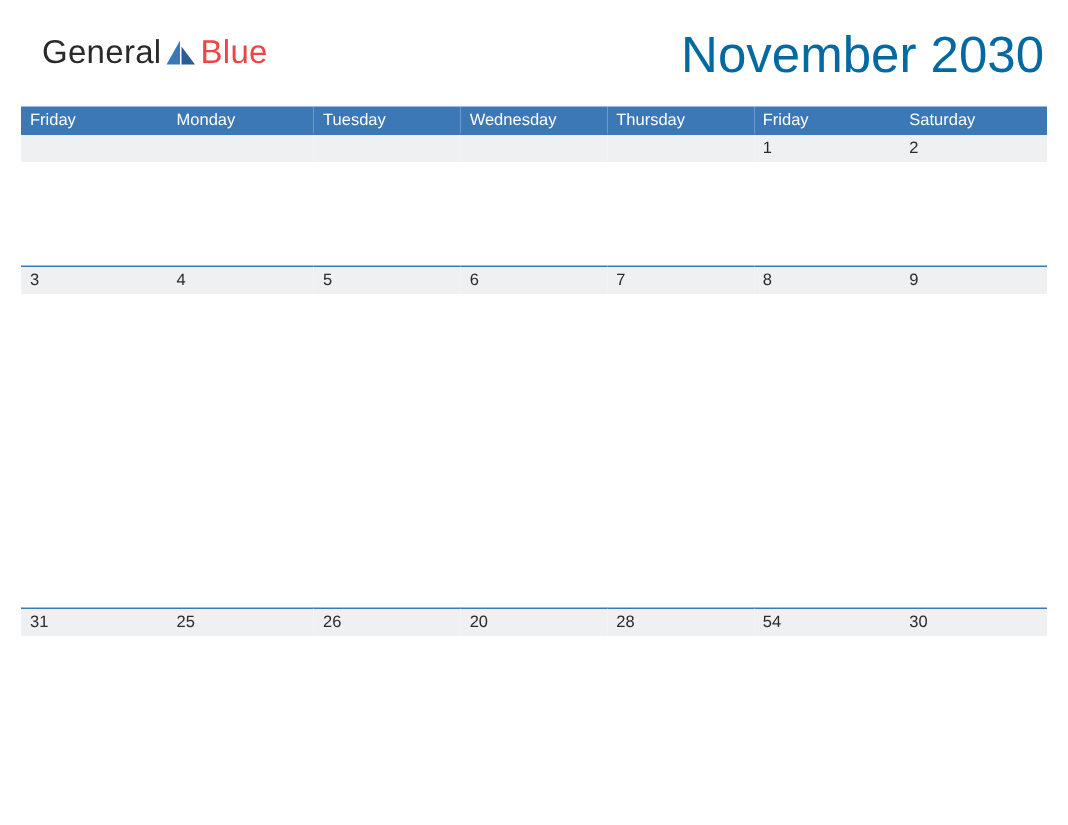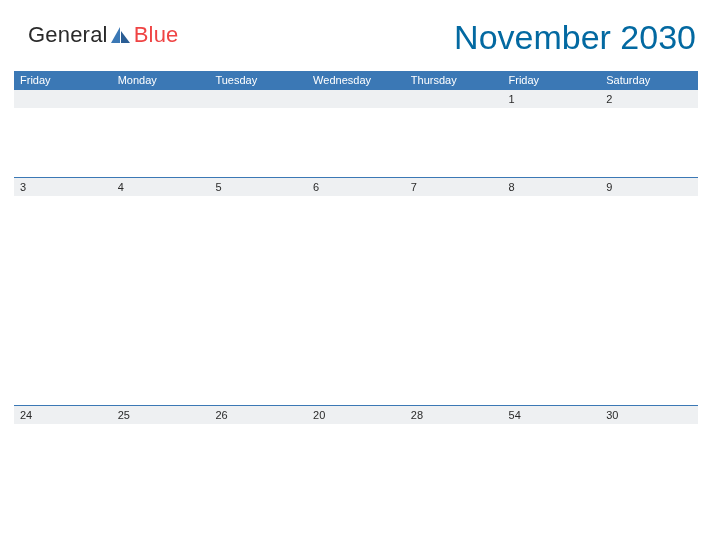--- a/index.html
+++ b/index.html
@@ -149,21 +149,21 @@
       <tr class="body-row">
         <td></td>
         <td></td>
         <td></td>
         <td></td>
         <td></td>
         <td></td>
         <td></td>
       </tr>
       <tr class="day-row">
-        <td>24</td>
+        <td>31</td>
         <td>25</td>
         <td>26</td>
         <td>20</td>
         <td>28</td>
         <td>54</td>
         <td>30</td>
       </tr>
       <tr class="body-row">
         <td></td>
         <td></td>

